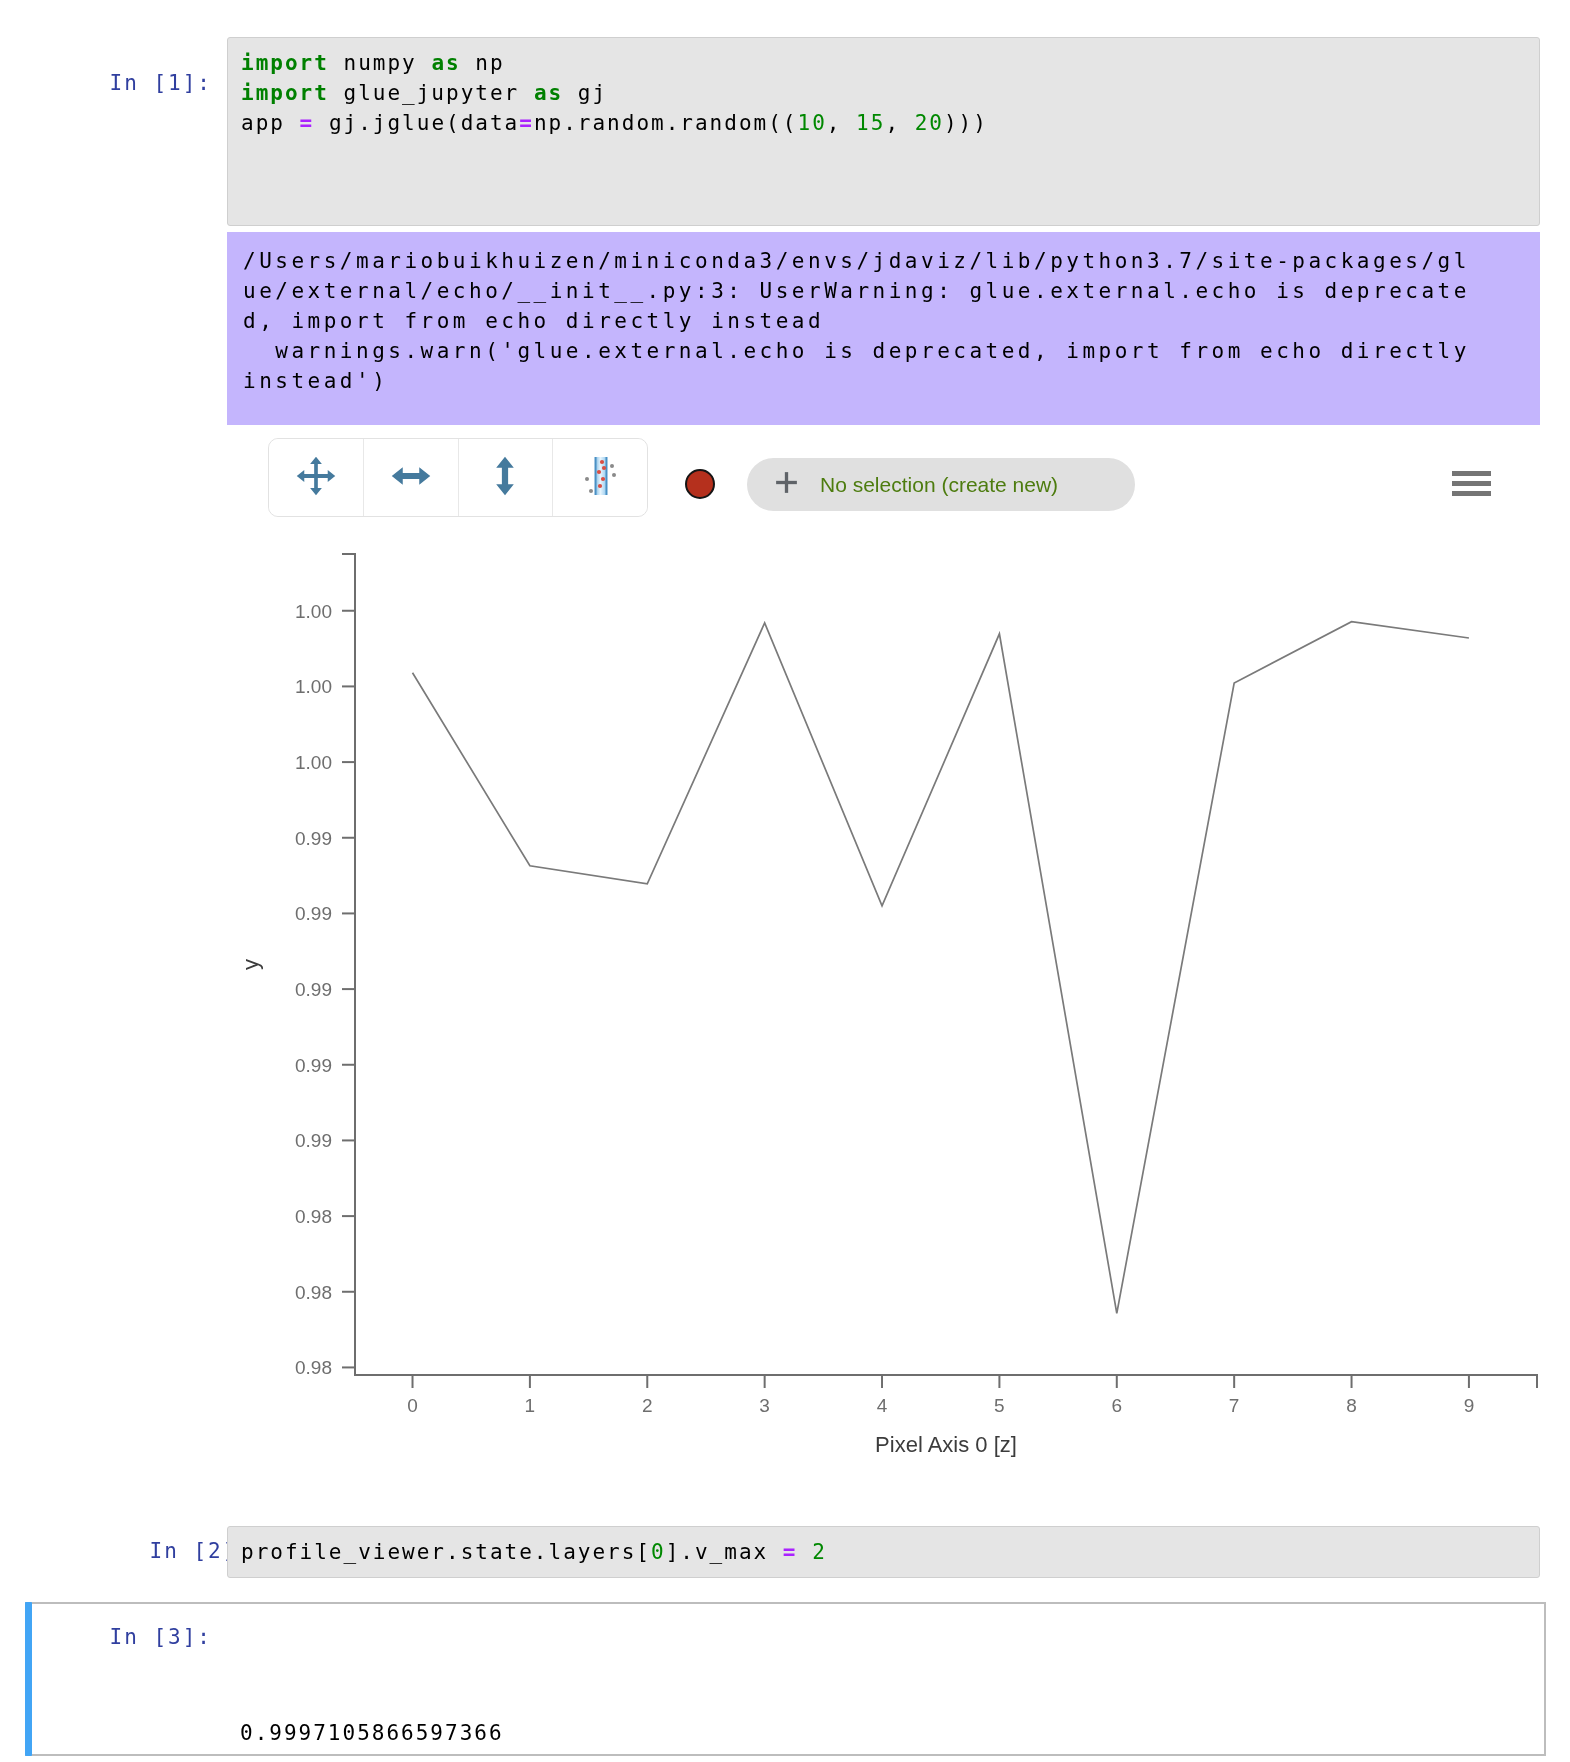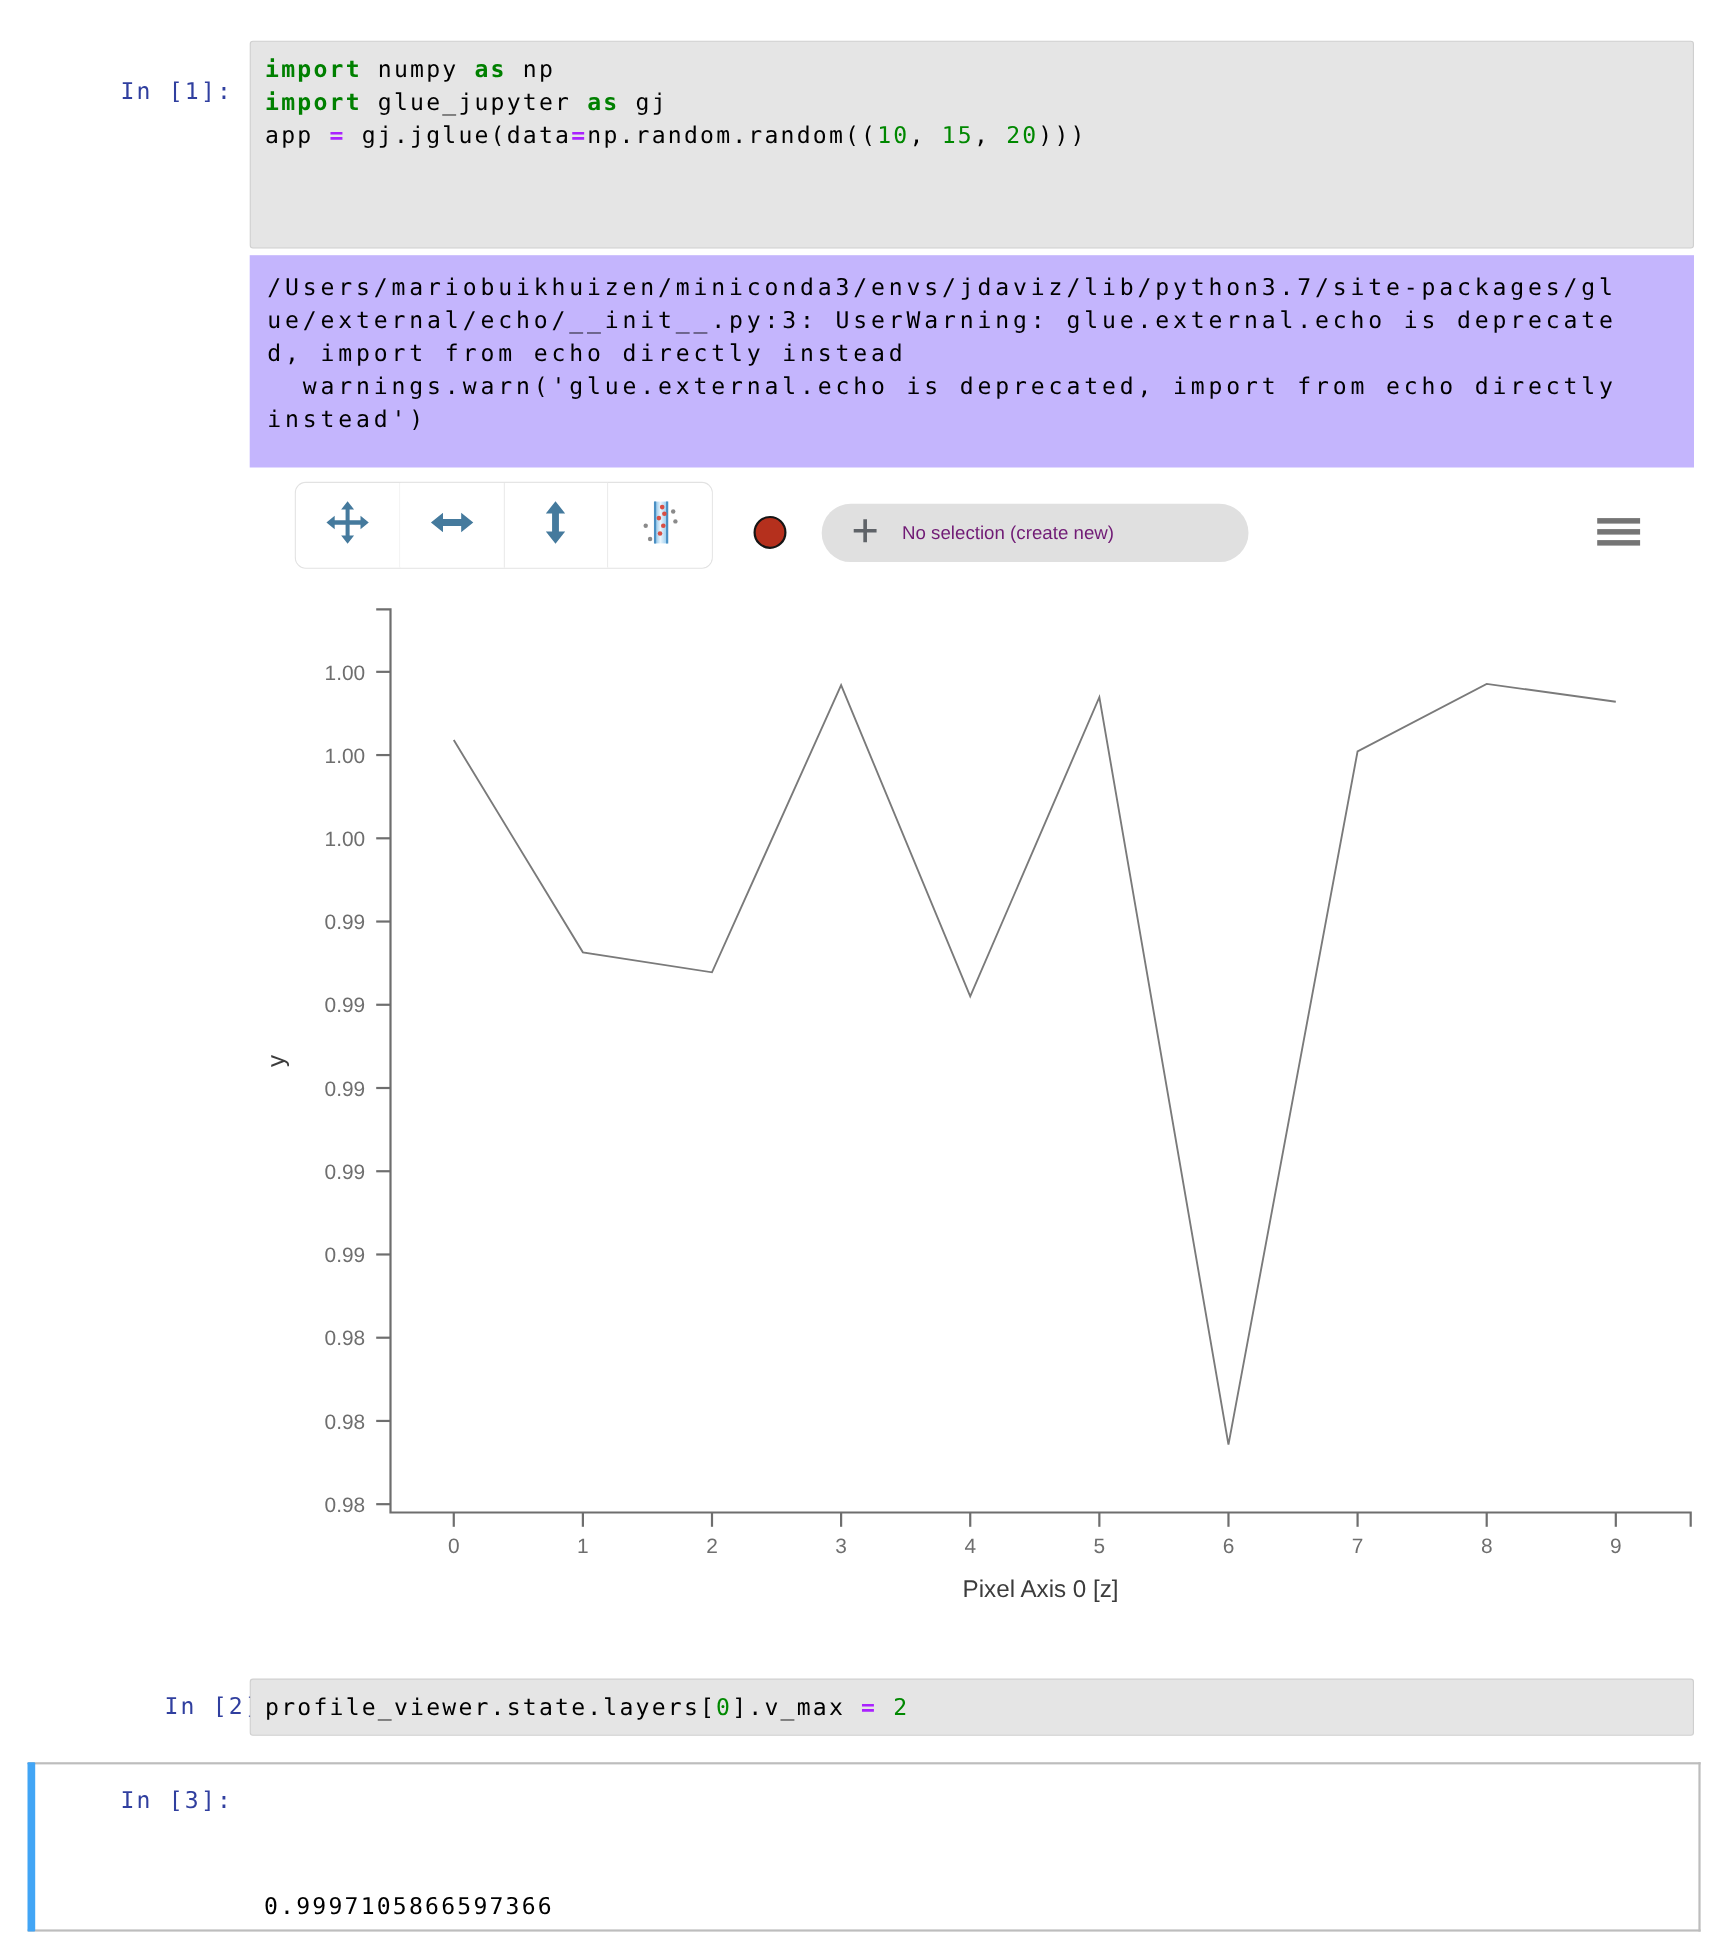--- a/index.html
+++ b/index.html
@@ -29,21 +29,21 @@
                  background:#fff;border:1px solid #e2e2e2;border-radius:10px;display:flex;}
   .tool-btn{flex:1;display:flex;align-items:center;justify-content:center;
             border-right:1px solid #e8e8e8;cursor:pointer;background:#fff;}
   .tool-btn:first-child{border-radius:10px 0 0 10px;}
   .tool-btn:last-child{border-right:none;border-radius:0 10px 10px 0;}
   .layer-dot{position:absolute;left:685px;top:469px;width:30px;height:30px;border-radius:50%;
              border:2px solid #151515;box-sizing:border-box;}
   .selection-pill{position:absolute;left:747px;top:458px;width:388px;height:53px;box-sizing:border-box;
                   background:#e0e0e0;border-radius:27px;display:flex;align-items:center;
                   gap:20px;padding:0 0 0 26px;cursor:pointer;}
-  .selection-pill .label{font-size:17px;color:#701a75;white-space:nowrap;}
+  .selection-pill .label{font-size:21px;color:#4d7c0f;white-space:nowrap;}
   .menu-btn{position:absolute;left:1452px;top:471px;width:39px;height:28px;cursor:pointer;}
   .menu-btn .bar{width:39px;height:5px;background:#757575;margin-bottom:5px;}
   .sel-cell{position:absolute;left:25px;top:1602px;width:1521px;height:154px;box-sizing:border-box;
             border:2px solid #bdbdbd;border-left:none;background:#fff;}
   .sel-bar{position:absolute;left:25px;top:1602px;width:7px;height:154px;border-radius:1px;}
   .out-text{position:absolute;left:240px;
             font-family:"DejaVu Sans Mono","Liberation Mono",monospace;
             font-size:21px;letter-spacing:2px;line-height:30px;color:#000;white-space:pre;margin-top:21px;}
   svg text.tick{font-family:"Liberation Sans",sans-serif;font-size:19px;fill:#6e6e6e;}
   svg text.axis-label{font-family:"Liberation Sans",sans-serif;font-size:22px;fill:#3c3c3c;}

